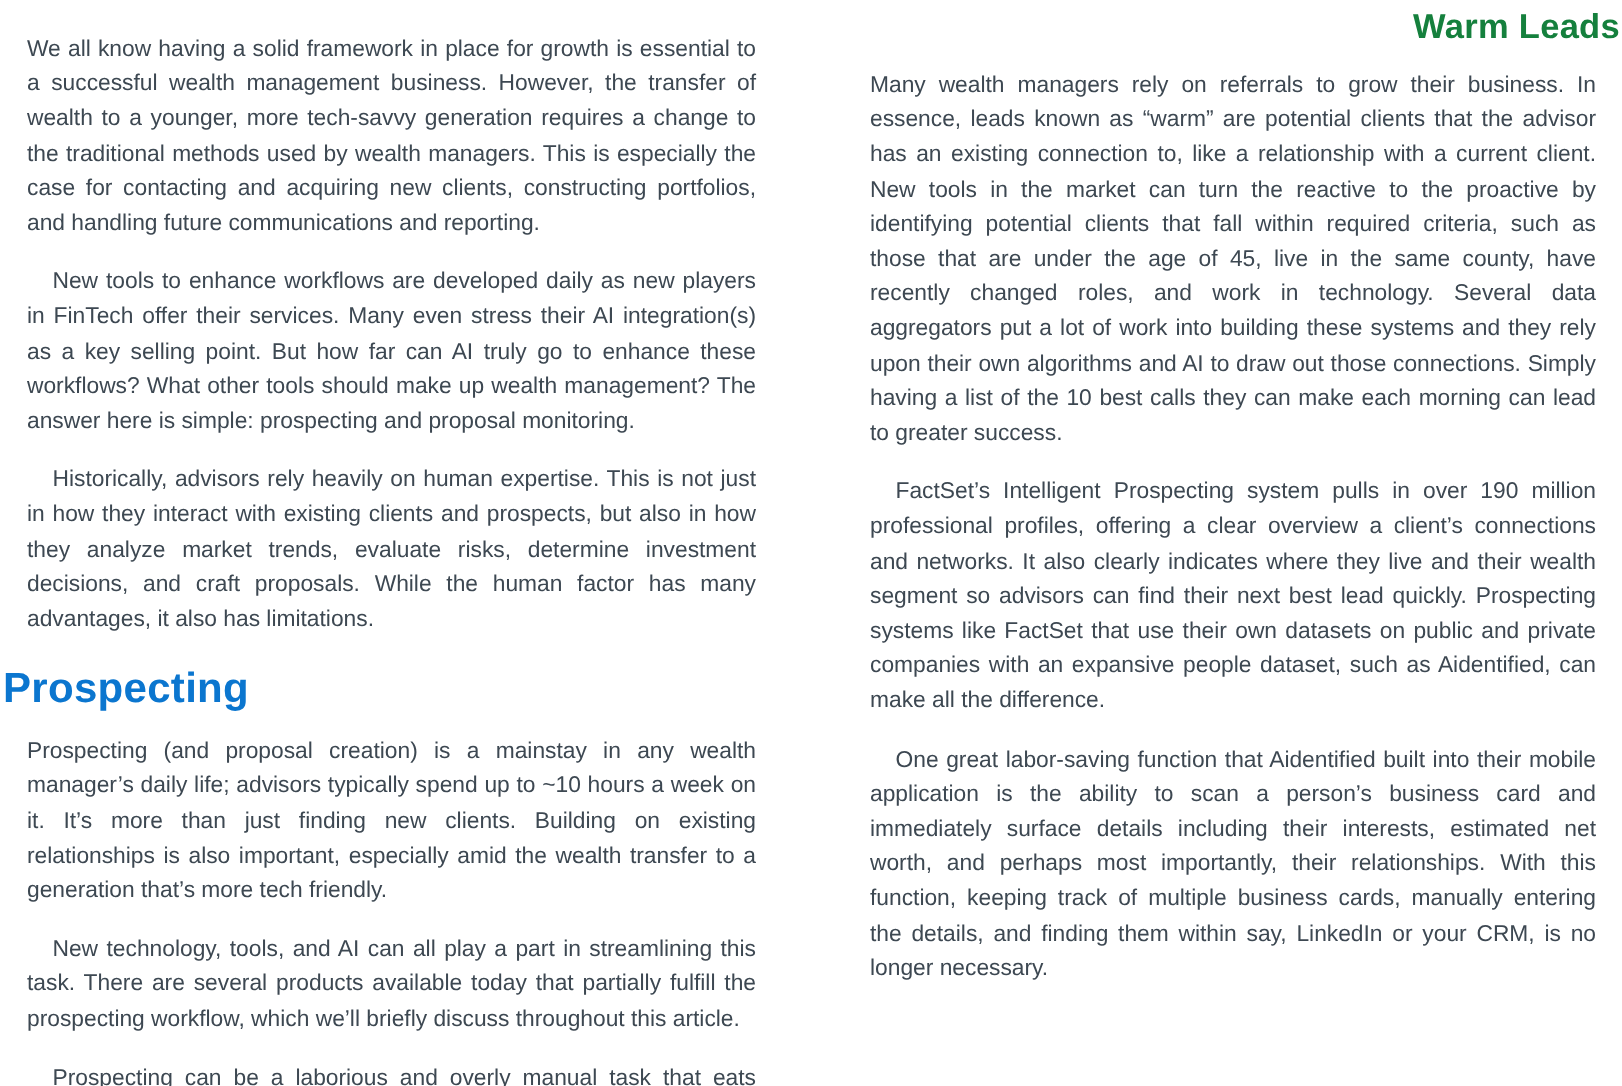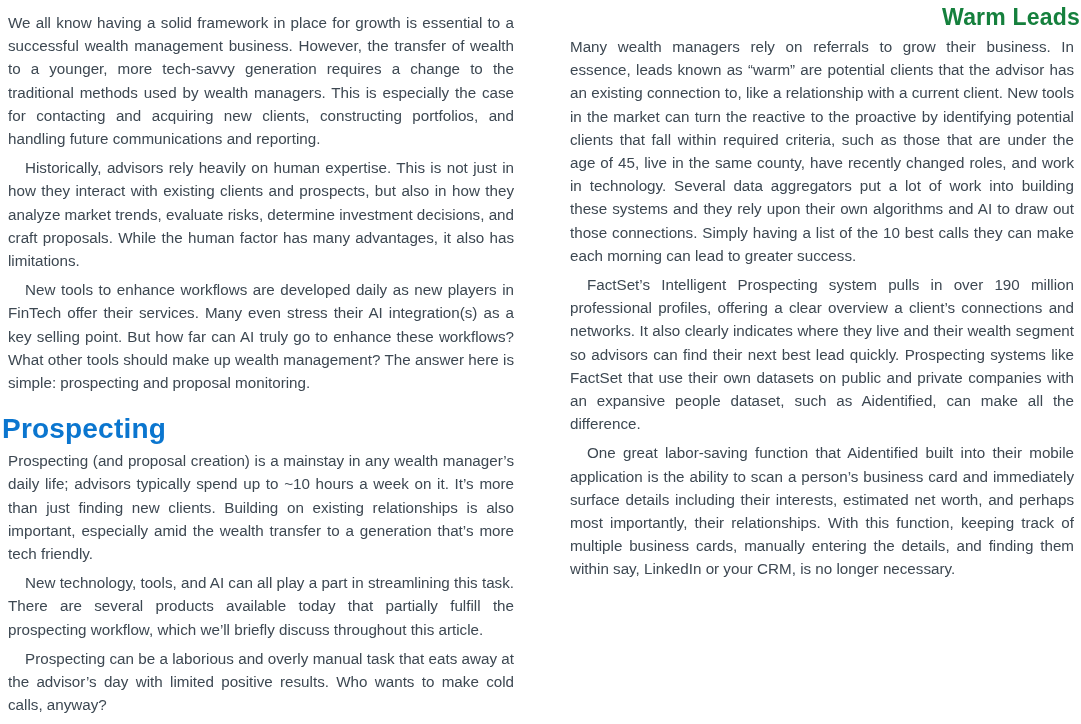--- a/index.html
+++ b/index.html
@@ -25,21 +25,21 @@
   .col {
     font-size: 15.2px;
     line-height: 23.2px;
     text-align: justify;
     hyphens: auto;
     -webkit-hyphens: auto;
   }
   .col-left  { width: 518px; }
   .col-right { width: 516px; }
   .col p {
-    margin: 6px;
+    margin: 16px;
     text-align: justify;
   }
   .col p.indent {
     text-indent: 17px;
   }
   h2.section-heading-primary {
     font-size: 28px;
     line-height: 29px;
     font-weight: 700;
     color: #0b76cf;
@@ -57,22 +57,22 @@
     letter-spacing: 0.2px;
   }
 </style>
 </head>
 <body>
 
 <div class="page">
 
   <div class="col col-left">
     <p>We all know having a solid framework in place for growth is essential to a successful wealth management business. However, the transfer of wealth to a younger, more tech-savvy generation requires a change to the traditional methods used by wealth managers. This is especially the case for contacting and acquiring new clients, constructing portfolios, and handling future communications and reporting.</p>
+    <p class="indent">New tools to enhance workflows are developed daily as new players in FinTech offer their services. Many even stress their AI integration(s) as a key selling point. But how far can AI truly go to enhance these workflows? What other tools should make up wealth management? The answer here is simple: prospecting and proposal monitoring.</p>
     <p class="indent">Historically, advisors rely heavily on human expertise. This is not just in how they interact with existing clients and prospects, but also in how they analyze market trends, evaluate risks, determine investment decisions, and craft proposals. While the human factor has many advantages, it also has limitations.</p>
-    <p class="indent">New tools to enhance workflows are developed daily as new players in FinTech offer their services. Many even stress their AI integration(s) as a key selling point. But how far can AI truly go to enhance these workflows? What other tools should make up wealth management? The answer here is simple: prospecting and proposal monitoring.</p>
 
     <h2 class="section-heading-primary">Prospecting</h2>
 
     <p>Prospecting (and proposal creation) is a mainstay in any wealth manager’s daily life; advisors typically spend up to ~10 hours a week on it. It’s more than just finding new clients. Building on existing relationships is also important, especially amid the wealth transfer to a generation that’s more tech friendly.</p>
     <p class="indent">New technology, tools, and AI can all play a part in streamlining this task. There are several products available today that partially fulfill the prospecting workflow, which we’ll briefly discuss throughout this article.</p>
     <p class="indent">Prospecting can be a laborious and overly manual task that eats away at the advisor’s day with limited positive results. Who wants to make cold calls, anyway?</p>
   </div>
 
   <div class="col col-right">
     <h3 class="section-heading-secondary">Warm Leads</h3>

